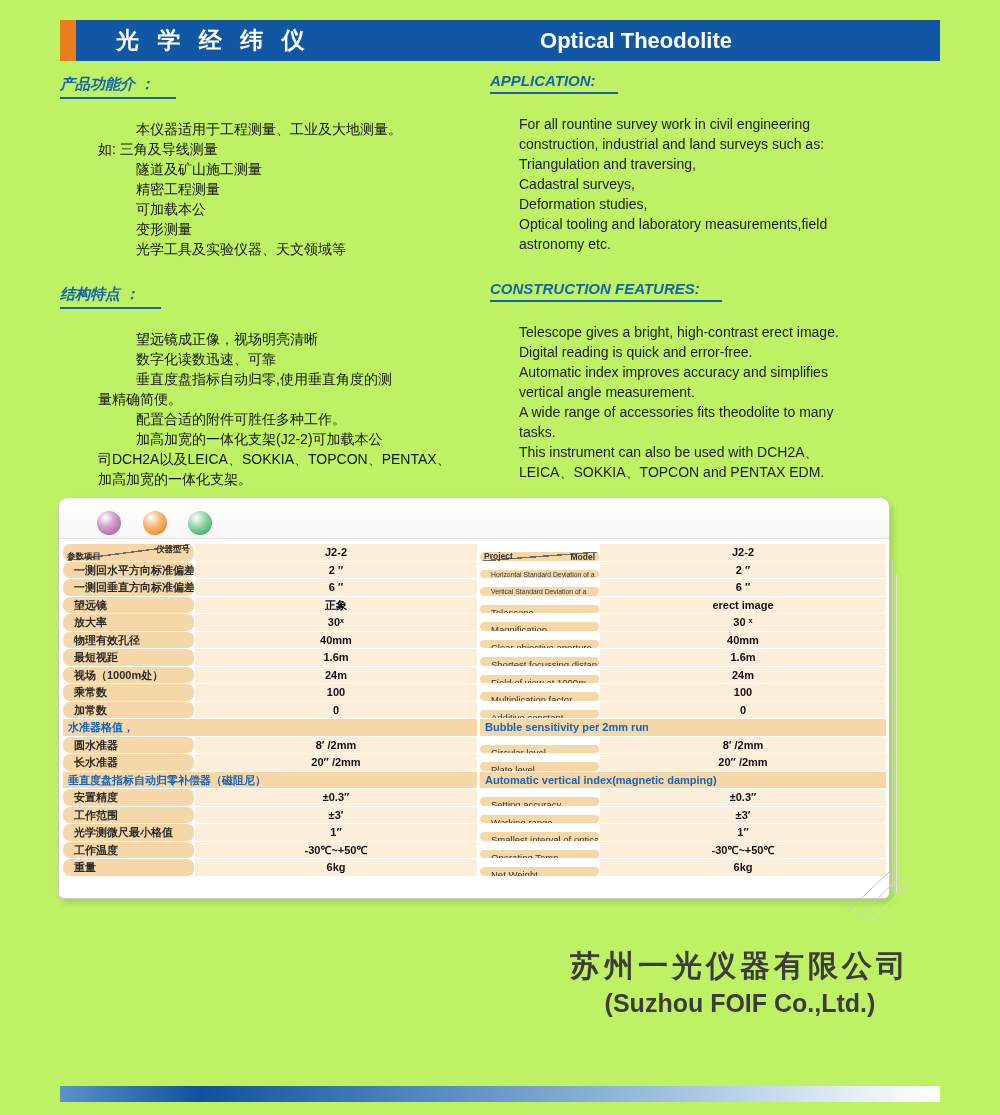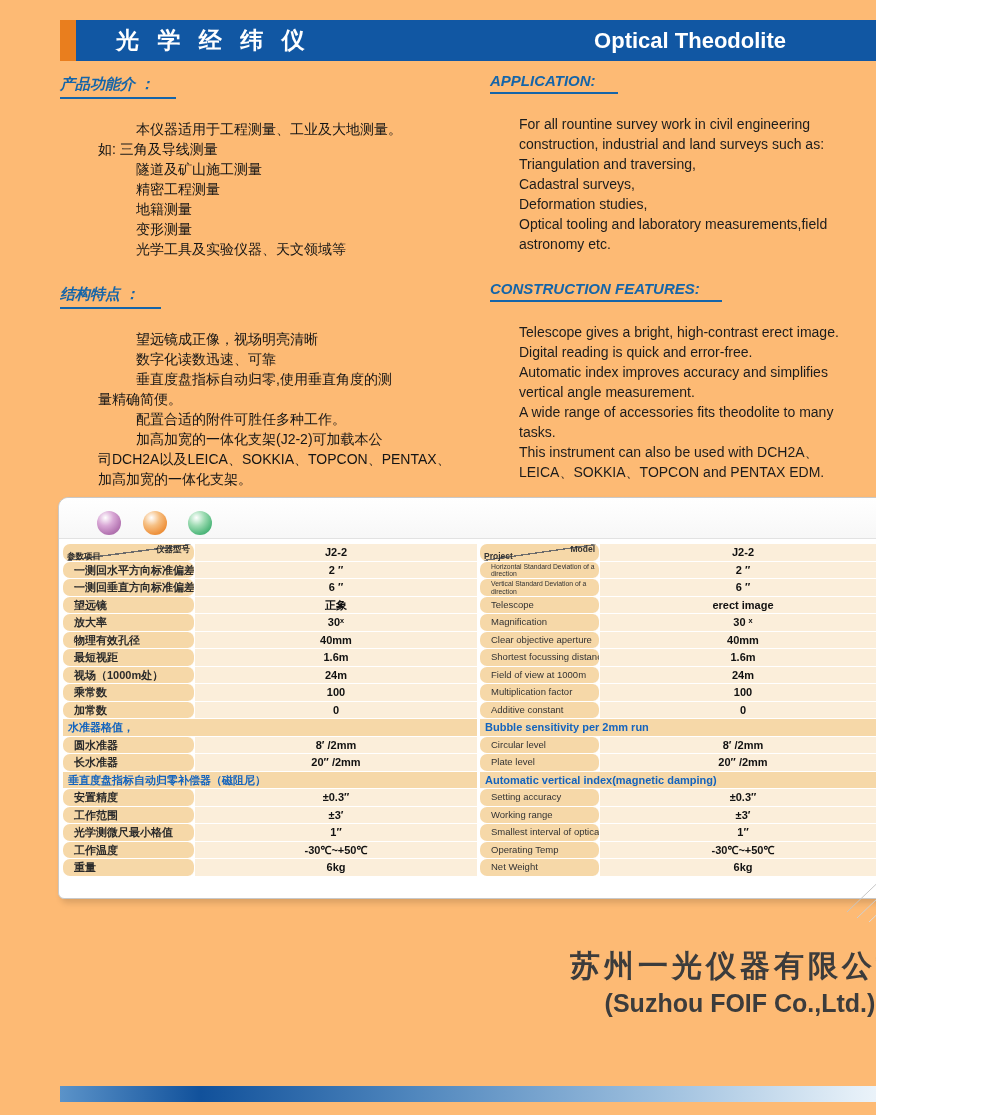--- a/index.html
+++ b/index.html
@@ -1,26 +1,26 @@
 <!DOCTYPE html>
 <html style="--header-blue: #1157A3; --accent-orange: #E97E1E; --heading-blue: #1565A9; --table-label-bg: #F6D8A8; --table-value-bg: #FBEEDA; --section-text: #1464BE;"><head>
 <meta charset="utf-8">
 <style>
   html,body{margin:0;padding:0;background:#fff;}
-  .page{position:relative;width:876px;height:1115px;background:#fdba74;overflow:hidden;
+  .page{position:relative;width:1000px;height:1115px;background:#bef264;overflow:hidden;
         font-family:"Liberation Sans", sans-serif;color:#111;}
 
   
   .titlebar-band{position:absolute;left:60px;top:20px;width:880px;height:41px;}
   .accent{position:absolute;left:0;top:0;width:16px;height:41px;background:var(--accent-orange,#E97E1E);}
   .bluebar{position:absolute;left:16px;top:0;right:0;height:41px;background:var(--header-blue,#1157A3);}
   .t-zh{position:absolute;left:40px;top:0;line-height:41px;color:#fff;font-weight:bold;
         font-size:23px;letter-spacing:6px;white-space:nowrap;}
   .t-en{position:absolute;left:410px;width:300px;top:0;line-height:41px;color:#fff;font-weight:bold;
-        font-size:22px;text-align:right;white-space:nowrap;}
+        font-size:22px;text-align:center;white-space:nowrap;}
 
   
   .col{position:absolute;}
   .col-left{left:60px;top:75px;width:418px;}
   .col-right{left:490px;top:72px;width:455px;}
   .sec-h{display:inline-block;color:var(--heading-blue,#1565A9);font-weight:bold;font-style:italic;
          font-size:15px;border-bottom:2px solid var(--heading-blue,#1565A9);
          padding:0 22px 3px 0;margin:0 0 20px 0;white-space:nowrap;}
   .sec-h.wide{padding-right:48px;}
   .body-lines{margin-bottom:12px;}
@@ -44,21 +44,21 @@
 
   .spec-area{position:absolute;left:4px;top:46px;display:flex;gap:3px;}
   .half{background:#fff;}
   .half-zh{width:414px;}
   .half-en{width:406px;}
   .trow{display:flex;height:16.5px;margin-bottom:1px;overflow:hidden;}
   .tlabel{background:var(--table-label-bg,#F6D8A8);border-right:1px solid #fff;
           font-size:11px;font-weight:bold;color:#2b2b2b;line-height:16.5px;
           padding-left:11px;box-sizing:border-box;white-space:nowrap;overflow:hidden;border-radius:7px;}
   .half-zh .tlabel{width:132px;}
-  .half-en .tlabel{width:120px;font-weight:normal;font-size:9.5px;color:#333;}
+  .half-en .tlabel{width:120px;font-weight:normal;font-size:9.5px;color:#333;margin-top:8px;}
   .tlabel.small{font-size:6.8px;line-height:7.6px;padding-top:1px;white-space:pre-line;font-weight:normal;}
   .tvalue{flex:1;background:var(--table-value-bg,#FBEEDA);text-align:center;
           font-size:11px;font-weight:bold;color:#111;line-height:16.5px;white-space:nowrap;}
   .thval{font-weight:bold;}
   .srow{display:block;background:var(--table-label-bg,#F6D8A8);
         color:var(--section-text,#1464BE);font-size:11px;font-weight:bold;
         line-height:16.5px;padding-left:5px;box-sizing:border-box;white-space:nowrap;}
   .diag{position:relative;background-image:
         linear-gradient(to bottom right,transparent calc(50% - 0.7px),#6b6b6b calc(50% - 0.7px),
                         #6b6b6b calc(50% + 0.7px),transparent calc(50% + 0.7px));}
@@ -93,21 +93,21 @@
     </div>
   </div>
 
   <div class="col col-left zh">
     <div class="sec-h">产品功能介 ：</div>
     <div class="body-lines">
         <div class="bline ind">本仪器适用于工程测量、工业及大地测量。</div>
         <div class="bline">如: 三角及导线测量</div>
         <div class="bline ind">隧道及矿山施工测量</div>
         <div class="bline ind">精密工程测量</div>
-        <div class="bline ind">地籍测量</div>
+        <div class="bline ind">可加载本公</div>
         <div class="bline ind">变形测量</div>
         <div class="bline ind">光学工具及实验仪器、天文领域等</div>
       </div>
     <div class="sec-h mt">结构特点 ：</div>
     <div class="body-lines">
         <div class="bline ind">望远镜成正像，视场明亮清晰</div>
         <div class="bline ind">数字化读数迅速、可靠</div>
         <div class="bline ind">垂直度盘指标自动归零,使用垂直角度的测</div>
         <div class="bline">量精确简便。</div>
         <div class="bline ind">配置合适的附件可胜任多种工作。</div>

